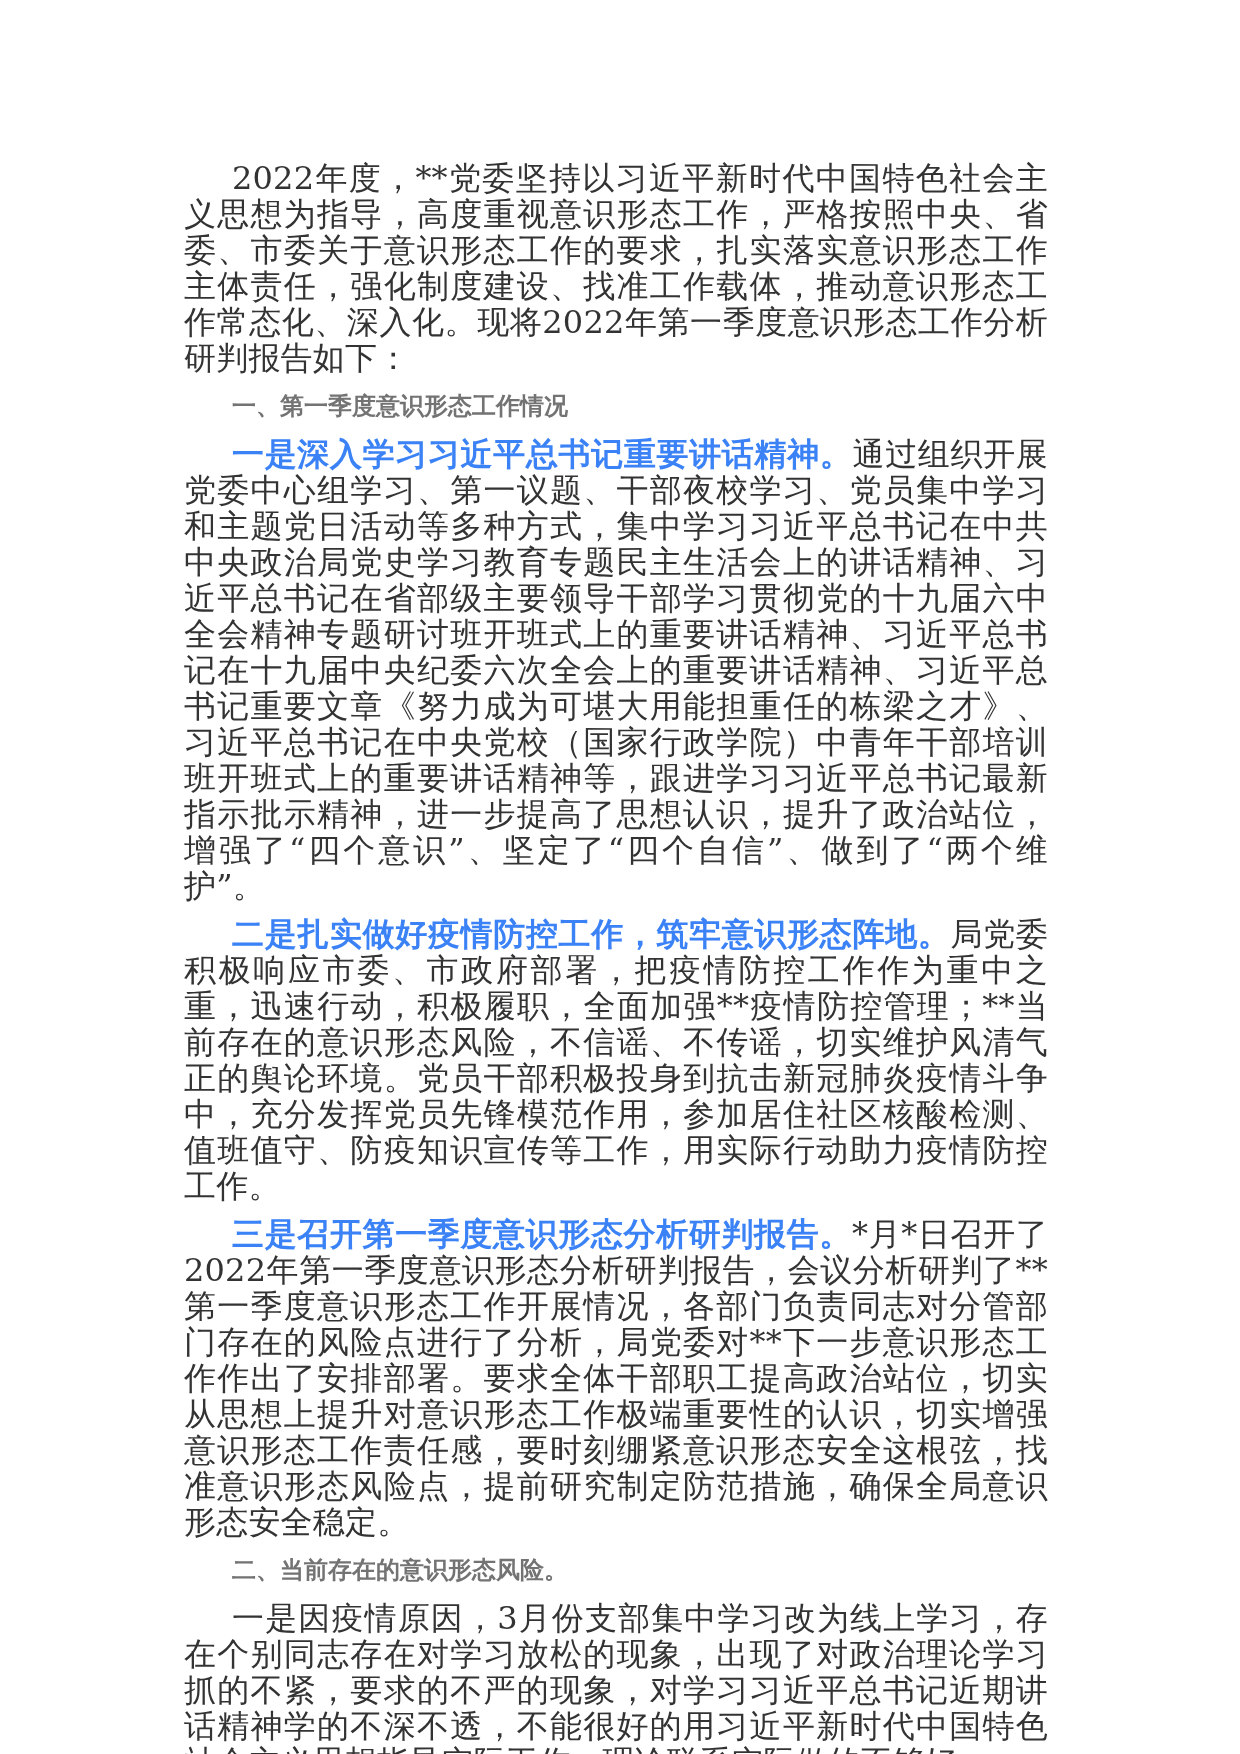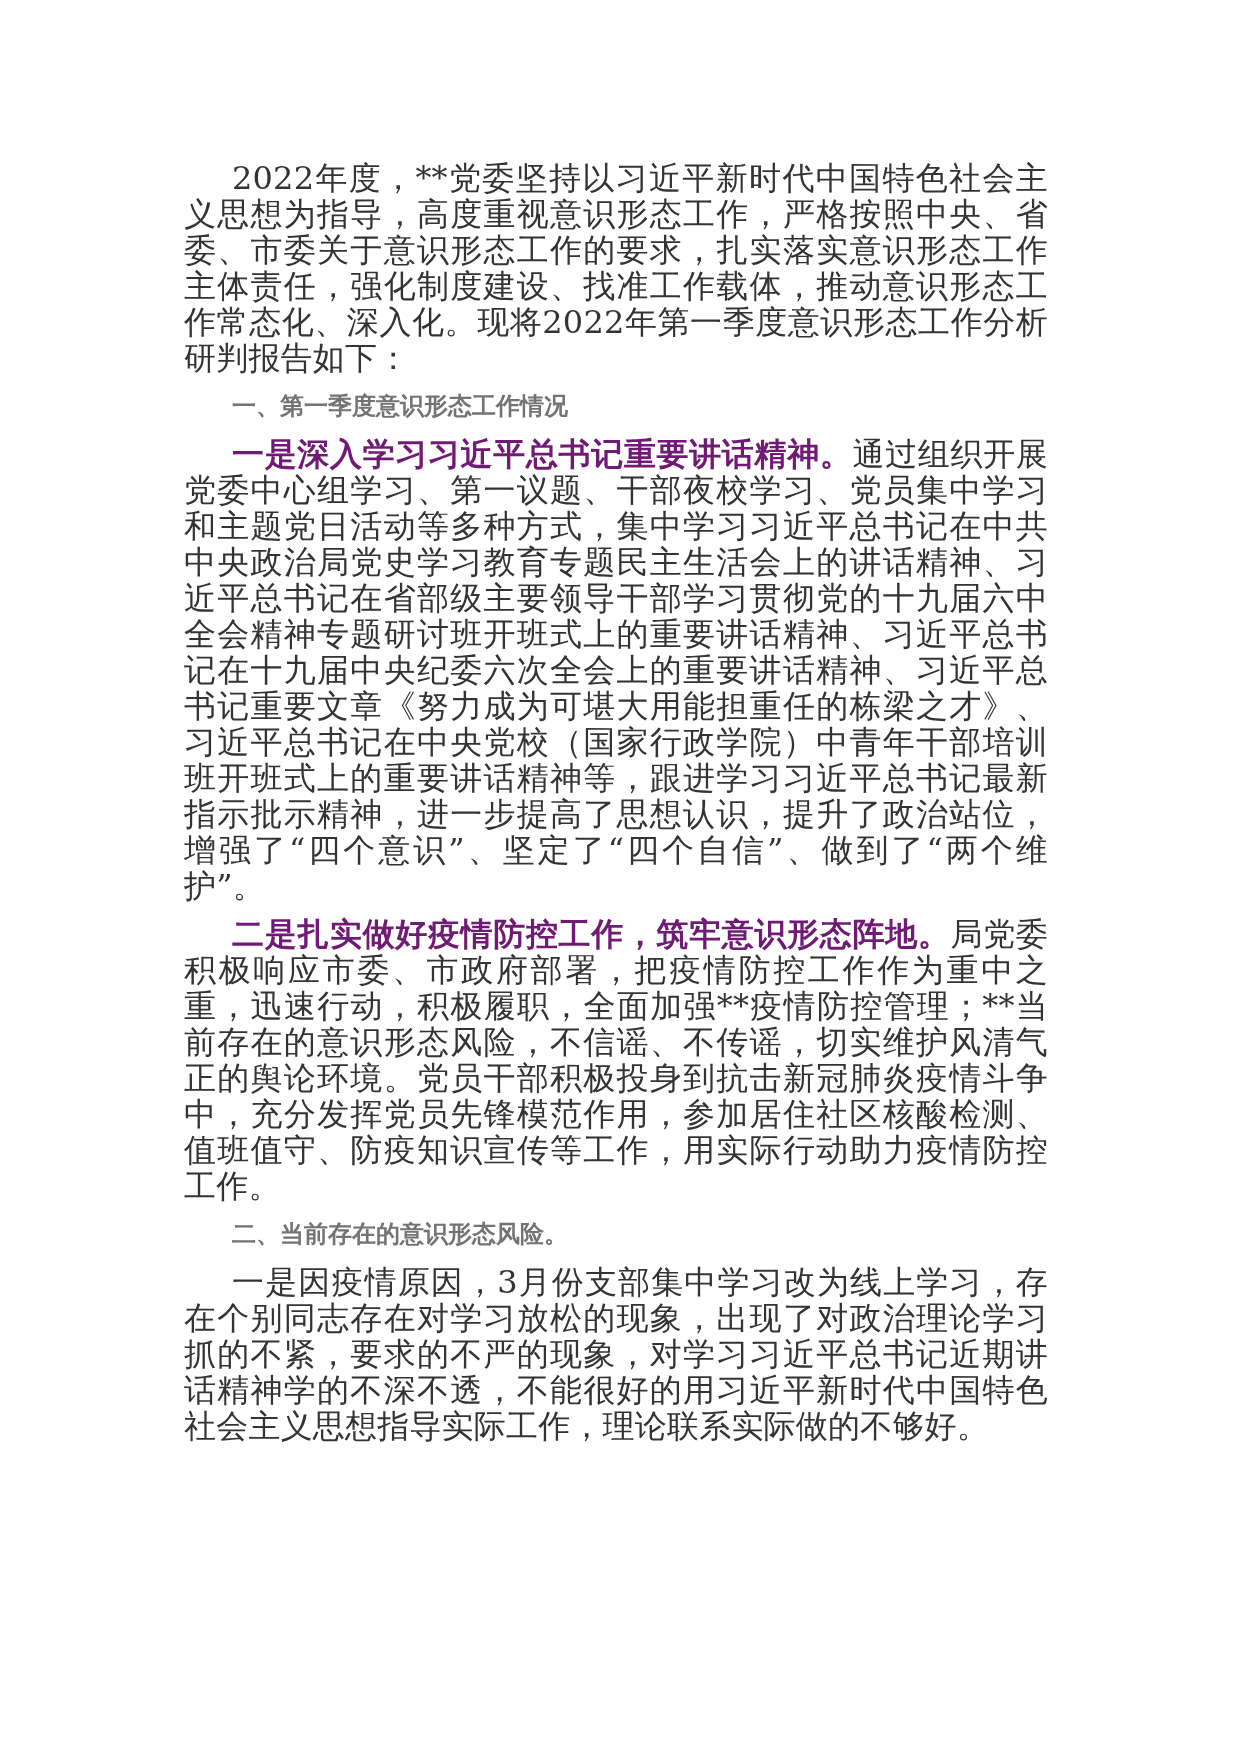--- a/index.html
+++ b/index.html
@@ -35,36 +35,37 @@
       line-height: 36px;
       text-indent: 48px;
       font-weight: bold;
       margin: 0 0 12px 0;
       font-family: "DejaVu Sans", "Liberation Sans", sans-serif;
       color: #737373;
     }
     .lead {
       font-weight: bold;
       font-family: Liberation Serif, serif;
-      color: #701a75;
+      color: #3b82f6;
     }
   </style>
 </head>
 <body>
 
 <div class="page">
 
   <p class="para">2022年度，**党委坚持以习近平新时代中国特色社会主义思想为指导，高度重视意识形态工作，严格按照中央、省委、市委关于意识形态工作的要求，扎实落实意识形态工作主体责任，强化制度建设、找准工作载体，推动意识形态工作常态化、深入化。现将2022年第一季度意识形态工作分析研判报告如下：</p>
 
   <p class="heading">一、第一季度意识形态工作情况</p>
 
   <p class="para"><span class="lead">一是深入学习习近平总书记重要讲话精神。</span><span>通过组织开展党委中心组学习、第一议题、干部夜校学习、党员集中学习和主题党日活动等多种方式，集中学习习近平总书记在中共中央政治局党史学习教育专题民主生活会上的讲话精神、习近平总书记在省部级主要领导干部学习贯彻党的十九届六中全会精神专题研讨班开班式上的重要讲话精神、习近平总书记在十九届中央纪委六次全会上的重要讲话精神、习近平总书记重要文章《努力成为可堪大用能担重任的栋梁之才》、习近平总书记在中央党校（国家行政学院）中青年干部培训班开班式上的重要讲话精神等，跟进学习习近平总书记最新指示批示精神，进一步提高了思想认识，提升了政治站位，增强了“四个意识”、坚定了“四个自信”、做到了“两个维护”。</span></p>
 
   <p class="para"><span class="lead">二是扎实做好疫情防控工作，筑牢意识形态阵地。</span><span>局党委积极响应市委、市政府部署，把疫情防控工作作为重中之重，迅速行动，积极履职，全面加强**疫情防控管理；**当前存在的意识形态风险，不信谣、不传谣，切实维护风清气正的舆论环境。党员干部积极投身到抗击新冠肺炎疫情斗争中，充分发挥党员先锋模范作用，参加居住社区核酸检测、值班值守、防疫知识宣传等工作，用实际行动助力疫情防控工作。</span></p>
 
+  <p class="para"><span class="lead">三是召开第一季度意识形态分析研判报告。</span><span>*月*日召开了2022年第一季度意识形态分析研判报告，会议分析研判了**第一季度意识形态工作开展情况，各部门负责同志对分管部门存在的风险点进行了分析，局党委对**下一步意识形态工作作出了安排部署。要求全体干部职工提高政治站位，切实从思想上提升对意识形态工作极端重要性的认识，切实增强意识形态工作责任感，要时刻绷紧意识形态安全这根弦，找准意识形态风险点，提前研究制定防范措施，确保全局意识形态安全稳定。</span></p>
 
   <p class="heading">二、当前存在的意识形态风险。</p>
 
   <p class="para">一是因疫情原因，3月份支部集中学习改为线上学习，存在个别同志存在对学习放松的现象，出现了对政治理论学习抓的不紧，要求的不严的现象，对学习习近平总书记近期讲话精神学的不深不透，不能很好的用习近平新时代中国特色社会主义思想指导实际工作，理论联系实际做的不够好。</p>
 
 
 
 </div>
 
 </body></html>

